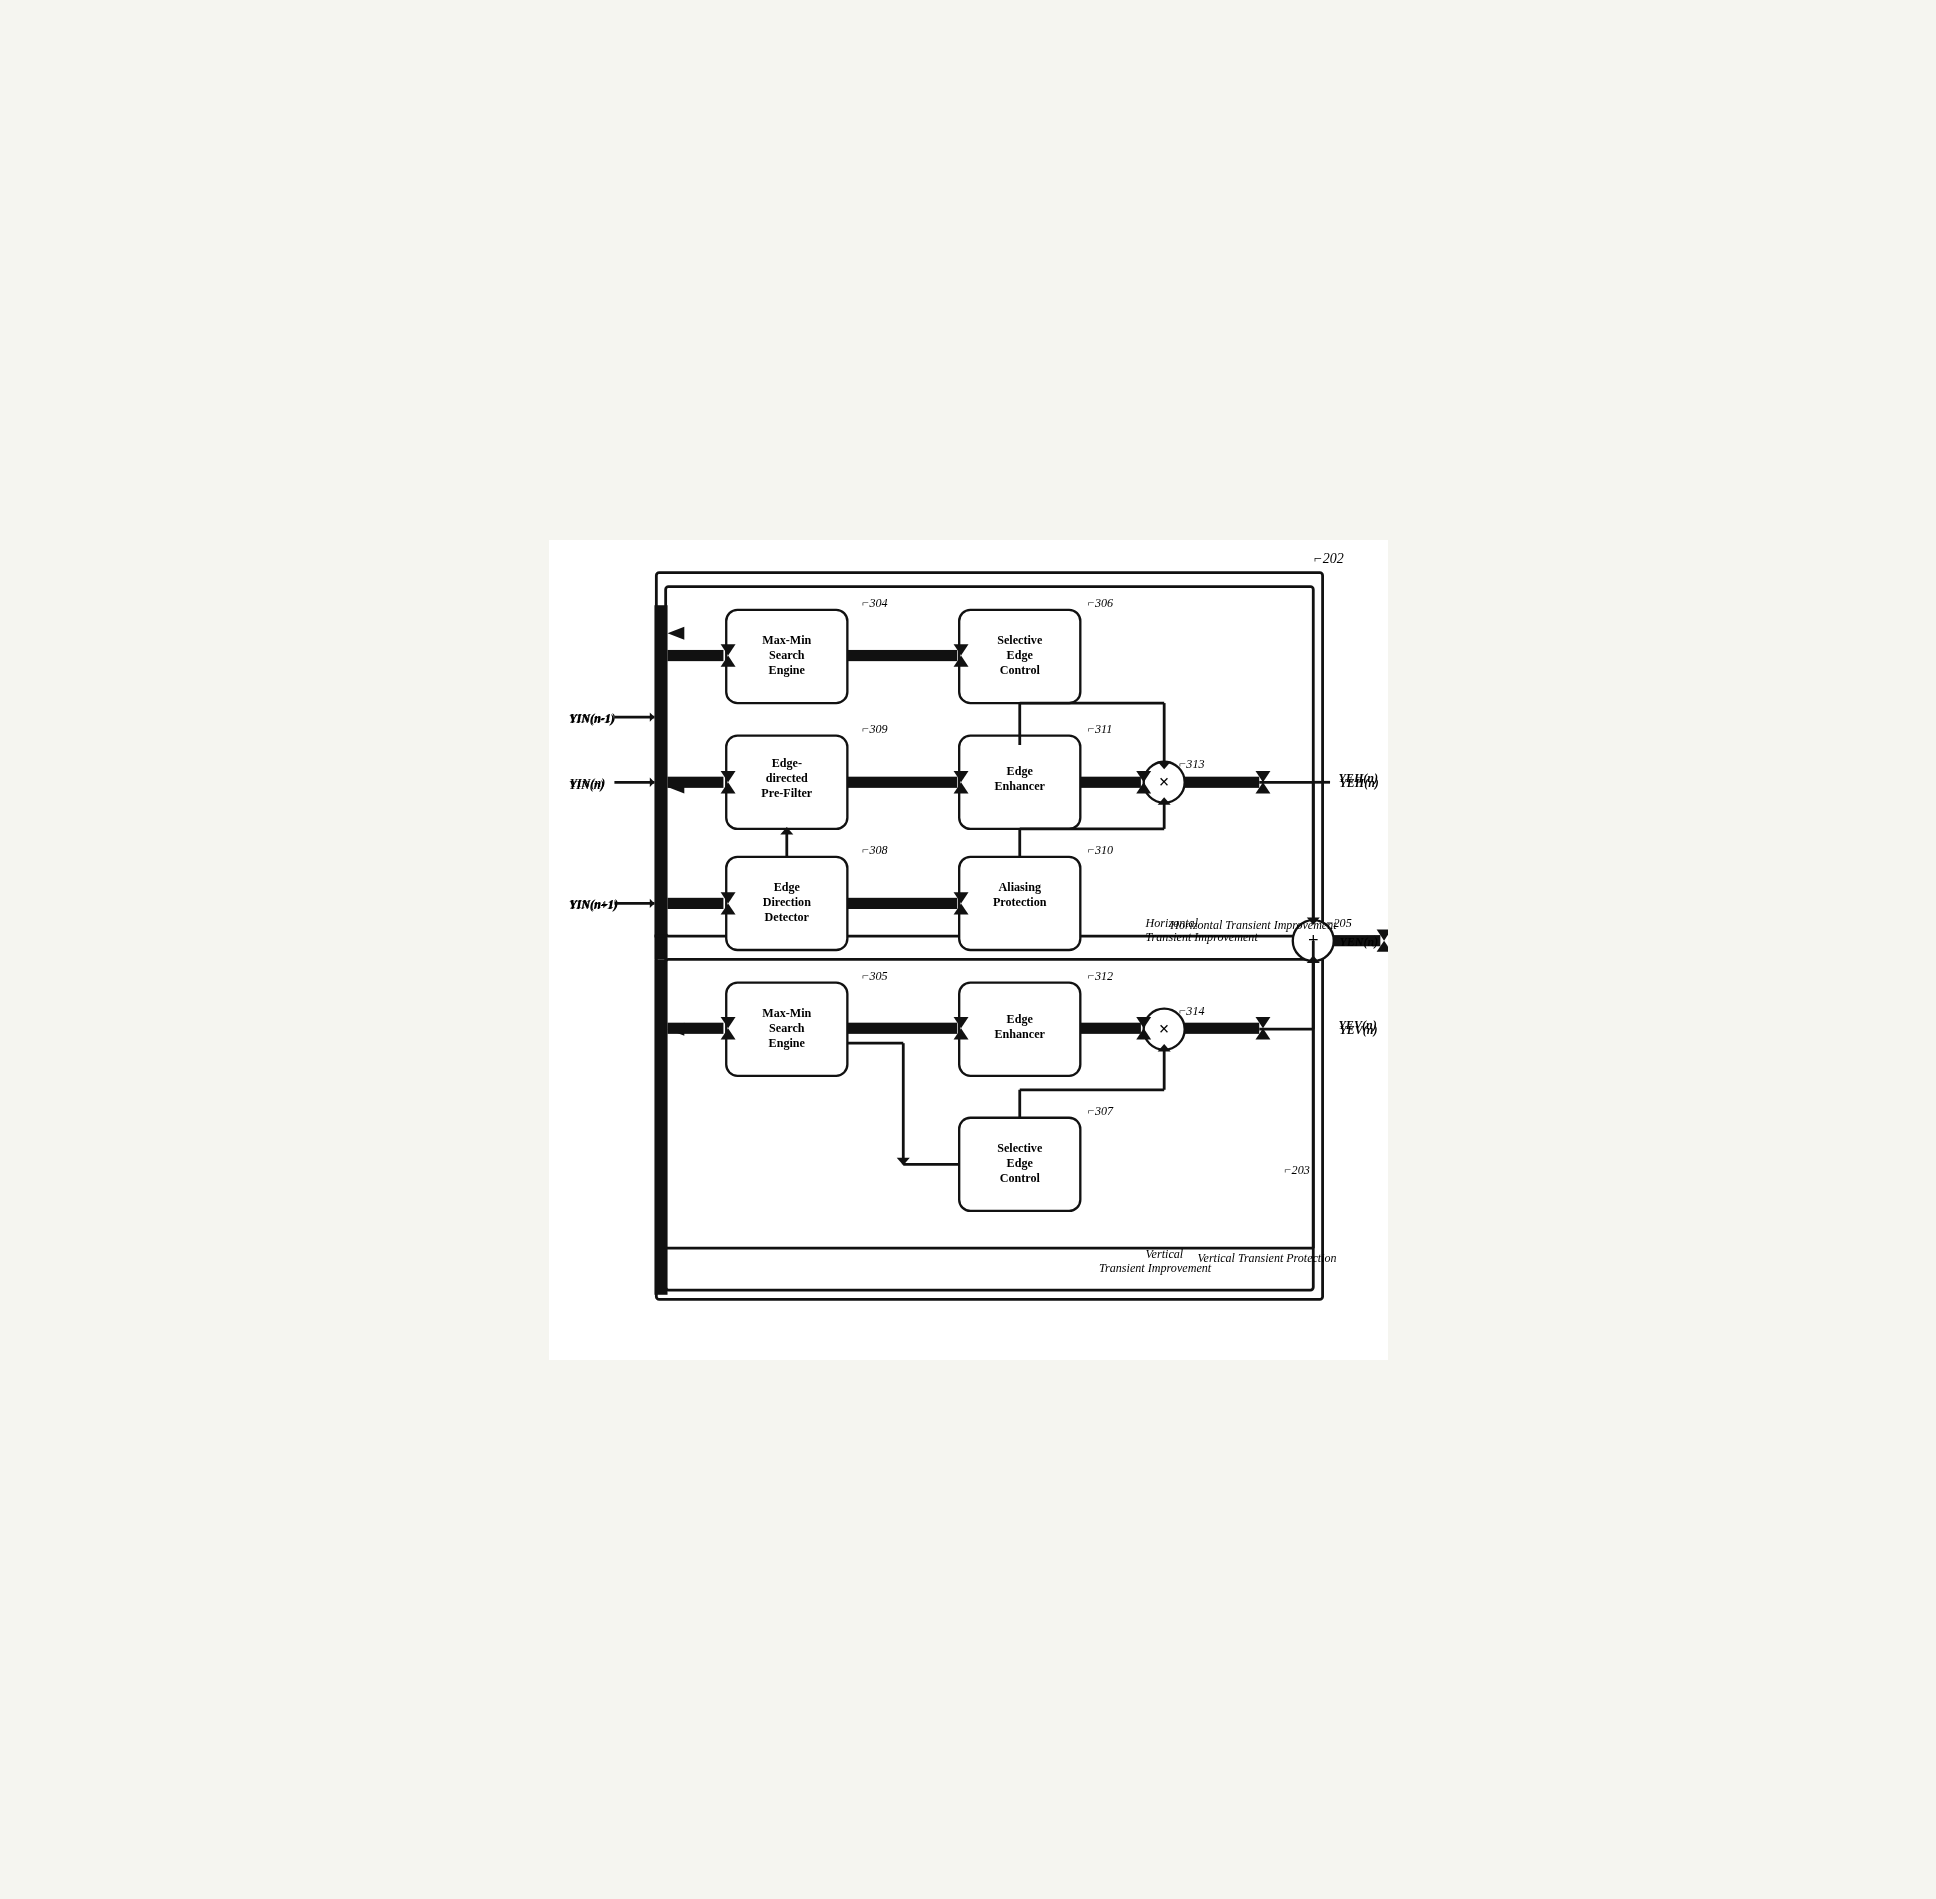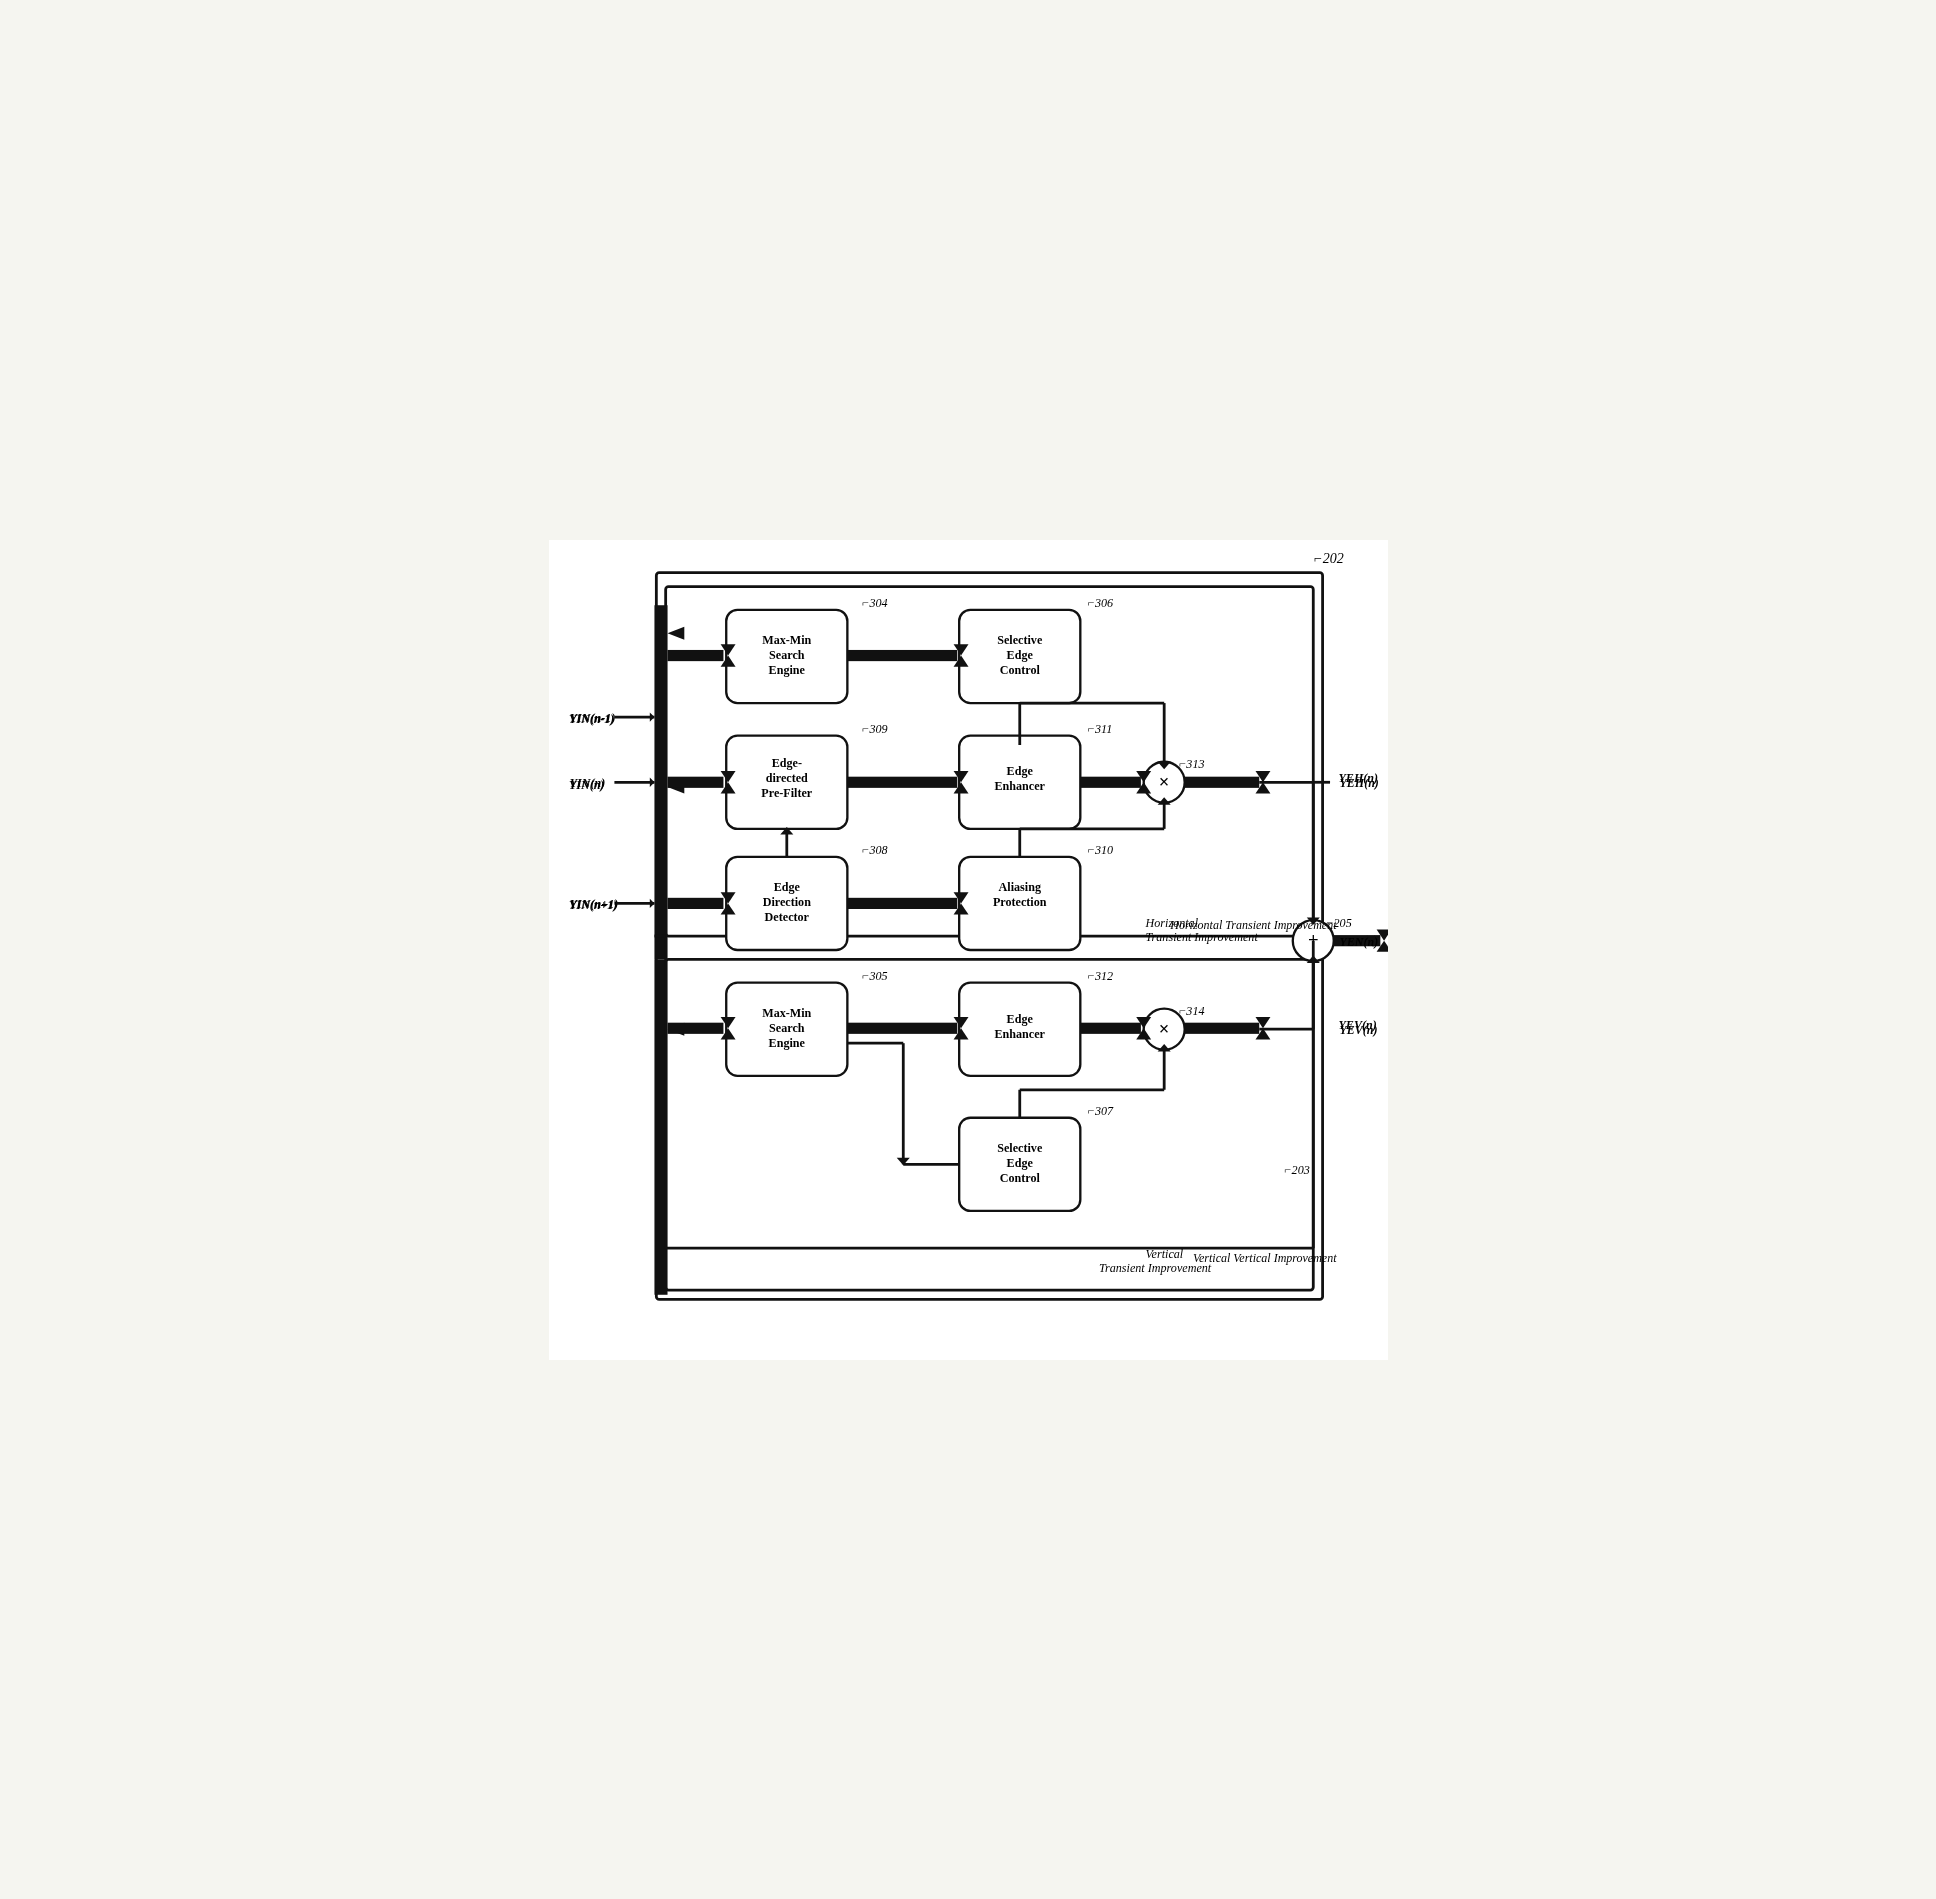--- a/index.html
+++ b/index.html
@@ -251,15 +251,15 @@
 
   <div class="signal-label" style="left:20.5px;top:172px;">YIN(n-1)</div>
   <div class="signal-label" style="left:20.5px;top:238px;">YIN(n)</div>
   <div class="signal-label" style="left:20.5px;top:358px;">YIN(n+1)</div>
   <div class="signal-label" style="left:791px;top:236px;">YEH(n)</div>
   <div class="signal-label" style="left:791px;top:483px;">YEV(n)</div>
   <div class="signal-label" style="left:791px;top:395px;">YEN(n)</div>
   <div class="section-title" style="right:51px;top:377px;">Horizontal
 Transient Improvement</div>
   <div class="section-title" style="right:51px;top:710px;">Vertical
-Vertical Improvement</div>
+Transient Protection</div>
 </div>
 
 
 </body></html>

